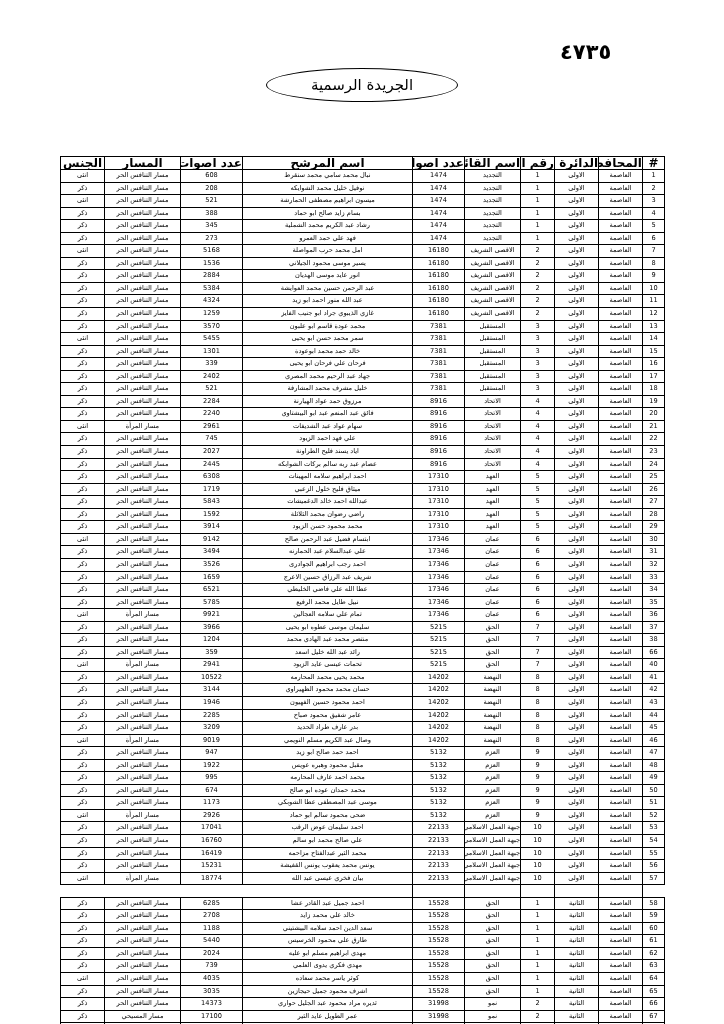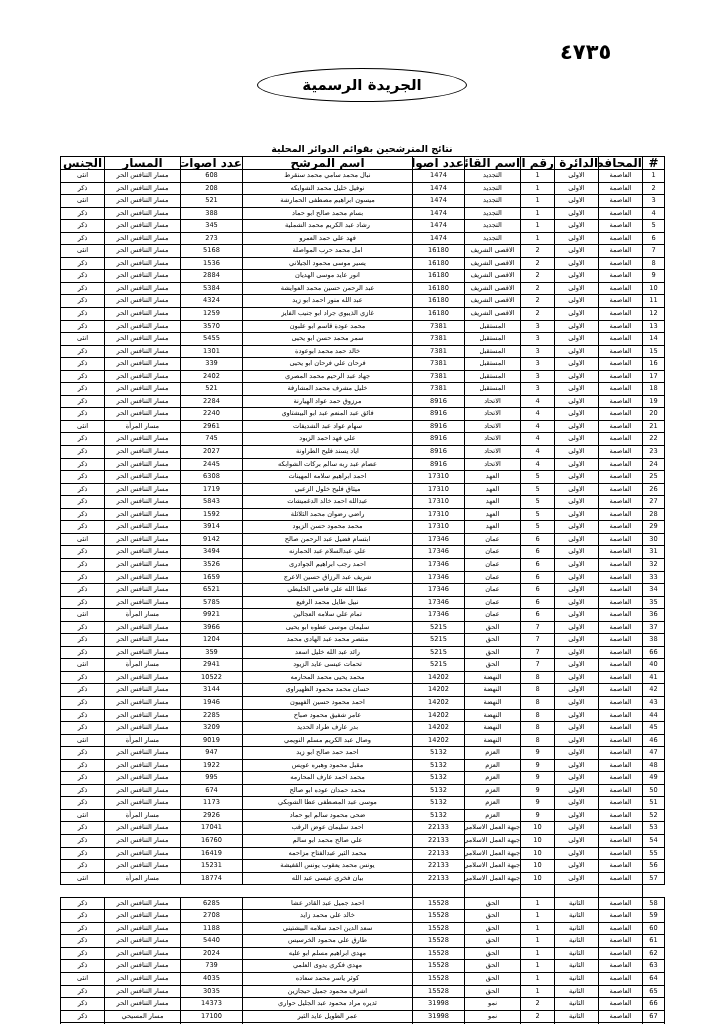--- a/index.html
+++ b/index.html
@@ -43,21 +43,21 @@
     left: 0;
     width: 724px;
     display: flex;
     justify-content: center;
   }
   .masthead-oval {
     border: 1.6px solid #000;
     border-radius: 50%;
     padding: 7px 44px;
     font-size: 15px;
-    font-weight: bold;
+    font-weight: normal;
     letter-spacing: 0.5px;
     background: #fff;
     white-space: nowrap;
     text-align: center;
   }
   .table-title {
     position: absolute;
     top: 143px;
     left: 0;
     width: 724px;
@@ -117,21 +117,20 @@
 <body>
 
 <div class="page">
 
   <div class="page-number">٤٧٣٥</div>
 
   <div class="masthead">
     <div class="masthead-oval">الجريدة الرسمية</div>
   </div>
 
-  <div class="table-title">نتائج المترشحين بقوائم الدوائر المحلية</div>
 
   <table class="main">
     <colgroup>
       <col class="c-idx">
       <col class="c-gov">
       <col class="c-district">
       <col class="c-listno">
       <col class="c-listname">
       <col class="c-listvotes">
       <col class="c-cand">
@@ -190,21 +189,21 @@
           <td>مسار التنافس الحر</td>
           <td>انثى</td>
         </tr>
         <tr>
           <td>4</td>
           <td>العاصمة</td>
           <td>الاولى</td>
           <td>1</td>
           <td>التجديد</td>
           <td>1474</td>
-          <td>بسام محمد صالح ابو حماد</td>
+          <td>بسام زايد صالح ابو حماد</td>
           <td>388</td>
           <td>مسار التنافس الحر</td>
           <td>ذكر</td>
         </tr>
         <tr>
           <td>5</td>
           <td>العاصمة</td>
           <td>الاولى</td>
           <td>1</td>
           <td>التجديد</td>

